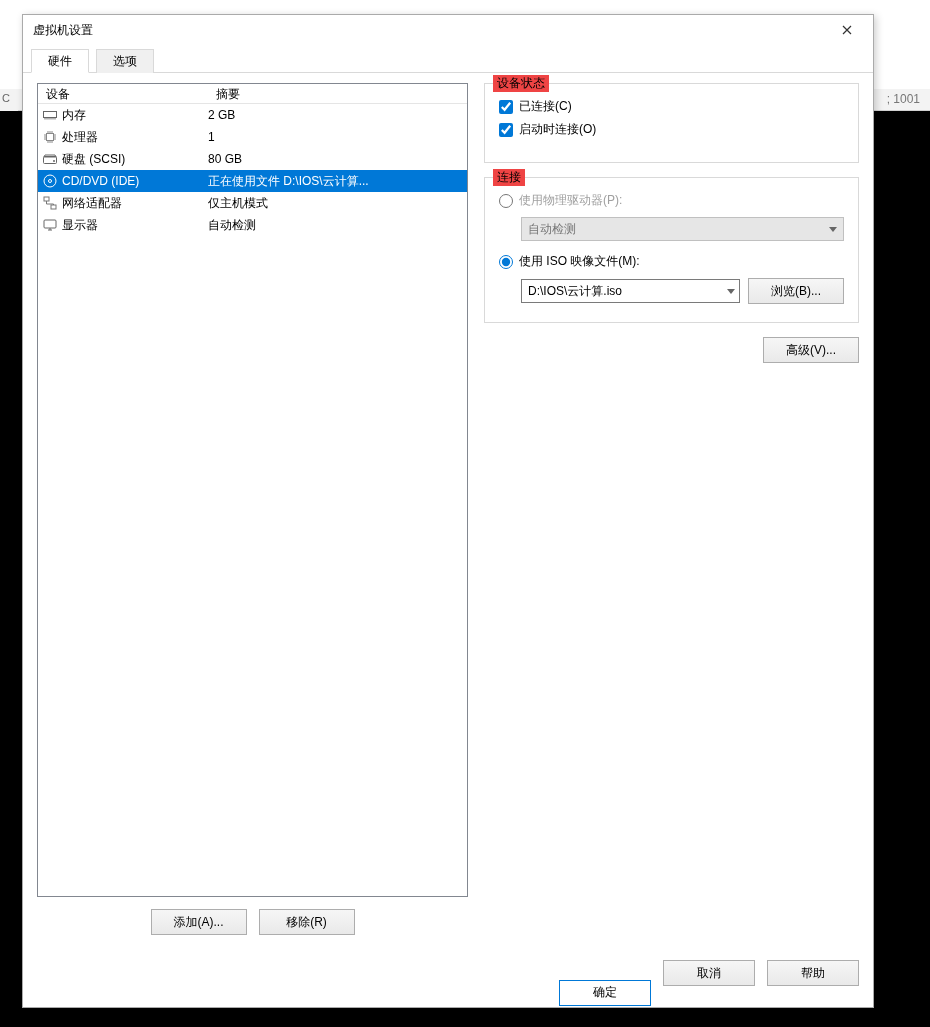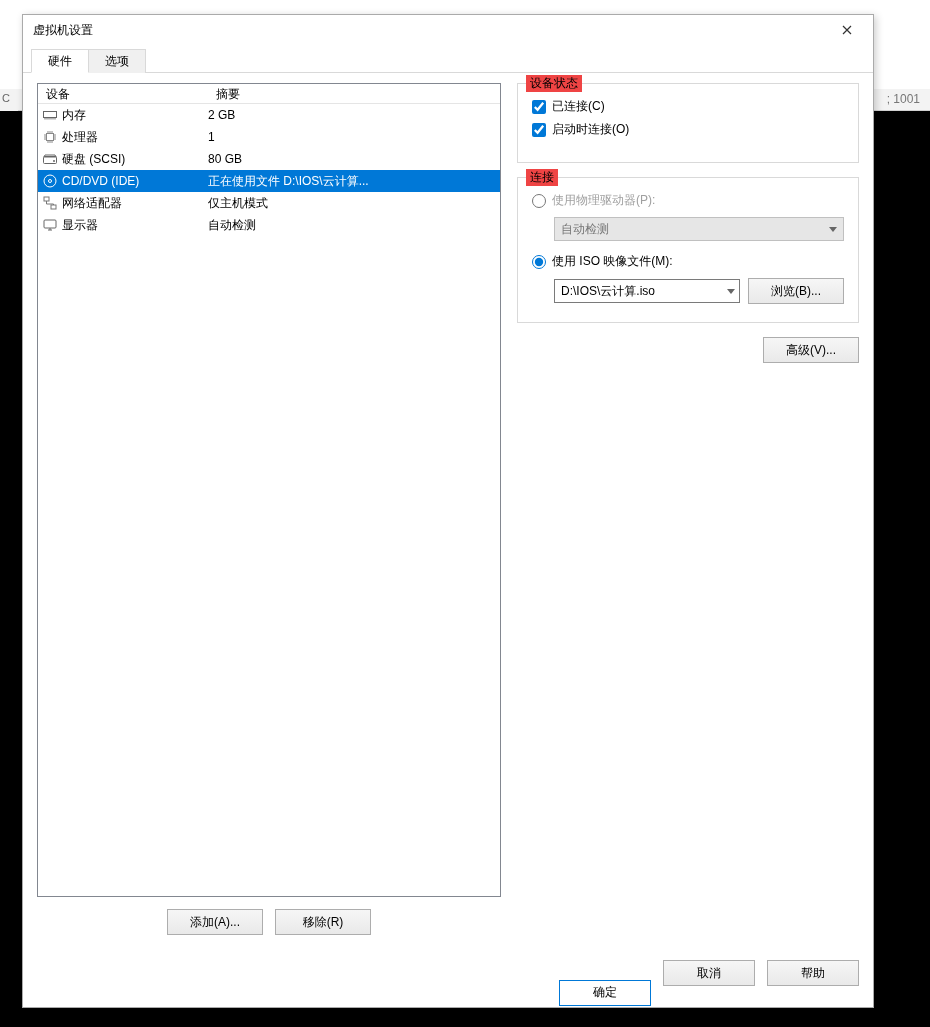--- a/index.html
+++ b/index.html
@@ -8,28 +8,28 @@
     .browser-bg { position: absolute; top: 0; left: 0; right: 0; height: 110px; background: #fff; }
     .browser-tab { position: absolute; top: 89px; left: 0; right: 0; height: 22px; background: #f3f3f3; border-bottom: 1px solid #d1d1d1; }
     .browser-tab-text { position: absolute; right: 10px; top: 3px; color: #777; font-size: 12px; }
     .browser-left { position: absolute; top: 89px; left: 0; width: 18px; height: 22px; background: #f3f3f3; color: #666; font-size: 11px; padding: 3px 2px; }
     
     .dialog { position: absolute; top: 14px; left: 22px; width: 852px; height: 994px; background: #fff; border: 1px solid #aaa; box-shadow: 2px 2px 8px rgba(0,0,0,0.2); display: flex; flex-direction: column; }
     .titlebar { height: 30px; display: flex; align-items: center; justify-content: space-between; padding: 0 6px 0 10px; }
     .close-btn { width: 40px; height: 28px; display: flex; align-items: center; justify-content: center; cursor: pointer; color: #333; }
     
     .tabs { height: 28px; display: flex; align-items: flex-end; padding-left: 8px; border-bottom: 1px solid #d9d9d9; background: #fff; position: relative; }
-    .tab { height: 24px; padding: 0 16px; border: 1px solid #d9d9d9; border-bottom: none; background: #f0f0f0; margin-right: 0; display: flex; align-items: center; cursor: pointer; position: relative; top: 1px; text-align: right; }
+    .tab { height: 24px; padding: 0 16px; border: 1px solid #d9d9d9; border-bottom: none; background: #f0f0f0; margin-right: 8px; display: flex; align-items: center; cursor: pointer; position: relative; top: 1px; text-align: right; }
     .tab.active { background: #fff; border-bottom: 1px solid #fff; z-index: 2; }
     .tab + .tab { margin-left: -1px; }
     
     .body { flex: 1; display: flex; flex-direction: column; padding: 10px 14px 14px 14px; }
     .main-row { flex: 1; display: flex; gap: 16px; }
     
-    .left-panel { width: 464px; display: flex; flex-direction: column; justify-content: flex-end; }
+    .left-panel { width: 431px; display: flex; flex-direction: column; justify-content: flex-end; }
     .device-list { flex: 1; border: 1px solid #828790; background: #fff; position: relative; }
     .list-header { display: flex; height: 20px; border-bottom: 1px solid #e5e5e5; }
     .list-header .col { padding: 2px 8px; }
     .col-device { width: 170px; }
     .col-summary { flex: 1; }
     .list-body { }
     .row { display: flex; height: 22px; align-items: center; }
     .row.selected { background: #0078d7; color: #fff; }
     .row .icon-cell { width: 170px; display: flex; align-items: center; gap: 4px; padding-left: 4px; }
     .row .summary-cell { flex: 1; padding-left: 0; white-space: nowrap; overflow: hidden; text-overflow: ellipsis; padding-right: 6px; }

